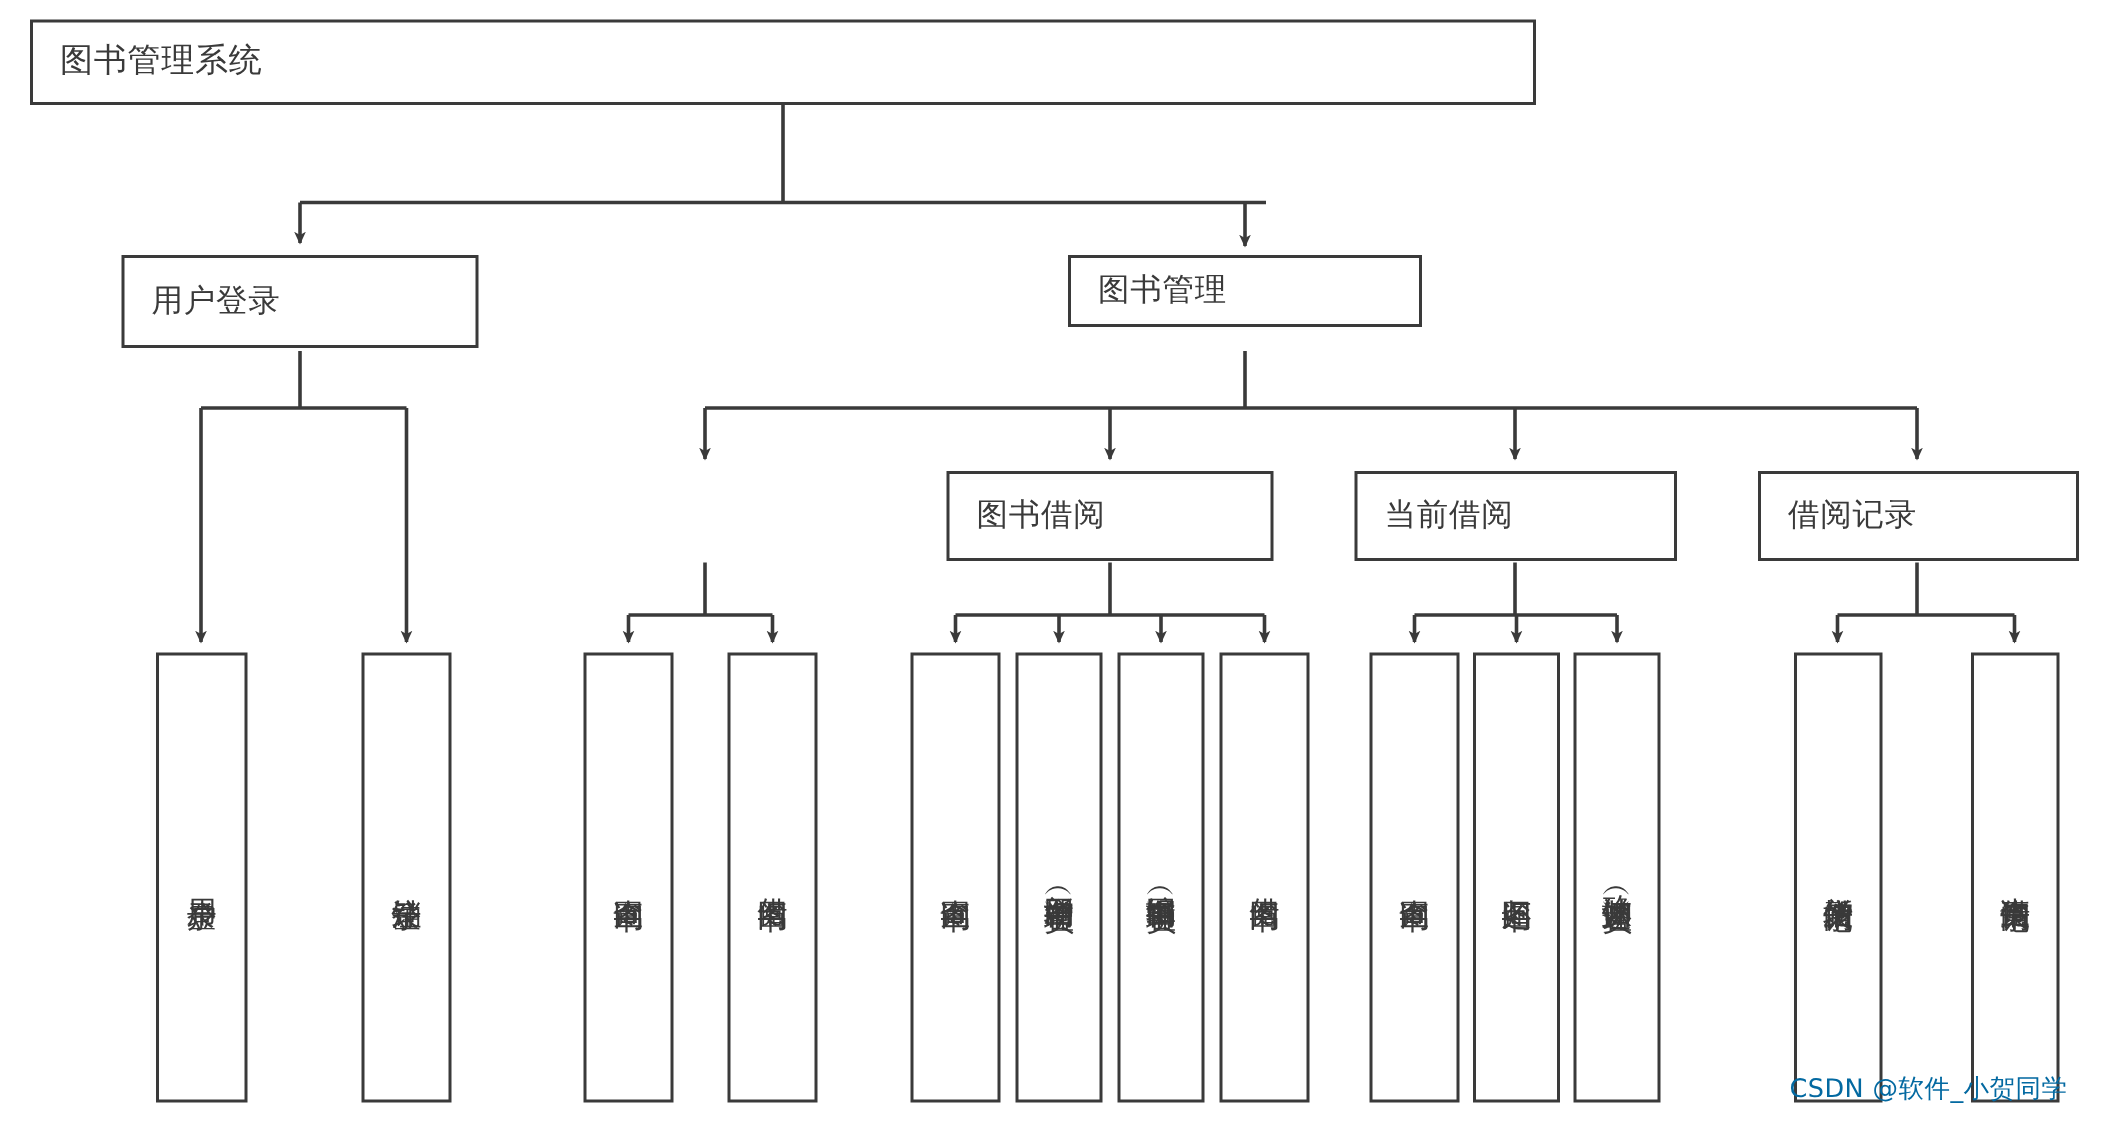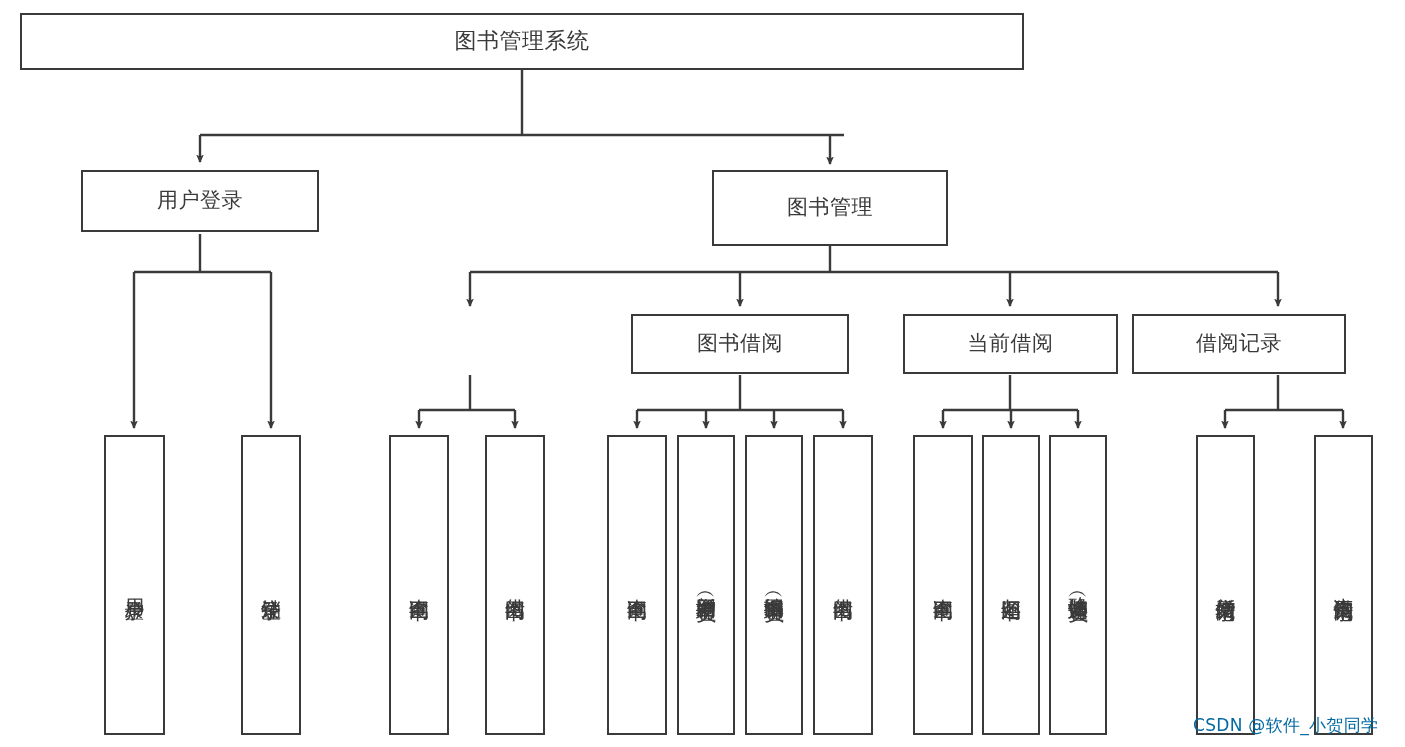--- a/index.html
+++ b/index.html
@@ -26,22 +26,23 @@
     height: 747px;
     pointer-events: none;
   }
   .node {
     position: absolute;
     box-sizing: border-box;
     background: #ffffff;
     border: 2px solid #3a3a3a;
     display: flex;
     align-items: center;
-    justify-content: center;
+    justify-content: flex-start;
     color: #3a3a3a;
+    padding-left: 18px;
   }
   .node-label {
     display: block;
     text-align: center;
     color: #3a3a3a;
     line-height: 1.12;
     letter-spacing: 0.5px;
   }
   .node.horizontal .node-label {
     font-size: 21px;
@@ -130,31 +131,31 @@
     </g>
   </svg>
 
   <div class="node root horizontal" style="left:20px; top:13px; width:1004px; height:57px;">
     <span class="node-label">图书管理系统</span>
   </div>
 
   <div class="node horizontal" style="left:81px; top:170px; width:238px; height:62px;">
     <span class="node-label">用户登录</span>
   </div>
-  <div class="node horizontal" style="left:712px; top:170px; width:236px; height:76px;">
+  <div class="node horizontal" style="left:712px; top:170px; width:236px; height:48px;">
     <span class="node-label">图书管理</span>
   </div>
 
   <div class="node horizontal" style="left:631px; top:314px; width:218px; height:60px;">
     <span class="node-label">图书借阅</span>
   </div>
   <div class="node horizontal" style="left:903px; top:314px; width:215px; height:60px;">
     <span class="node-label">当前借阅</span>
   </div>
-  <div class="node horizontal" style="left:1132px; top:314px; width:214px; height:60px;">
+  <div class="node horizontal" style="left:1172px; top:314px; width:214px; height:60px;">
     <span class="node-label">借阅记录</span>
   </div>
 
   <div class="node vertical" style="left:104px; top:435px; width:61px; height:300px;">
     <span class="node-label">用户登录</span>
   </div>
   <div class="node vertical" style="left:241px; top:435px; width:60px; height:300px;">
     <span class="node-label">注销登录</span>
   </div>
 

